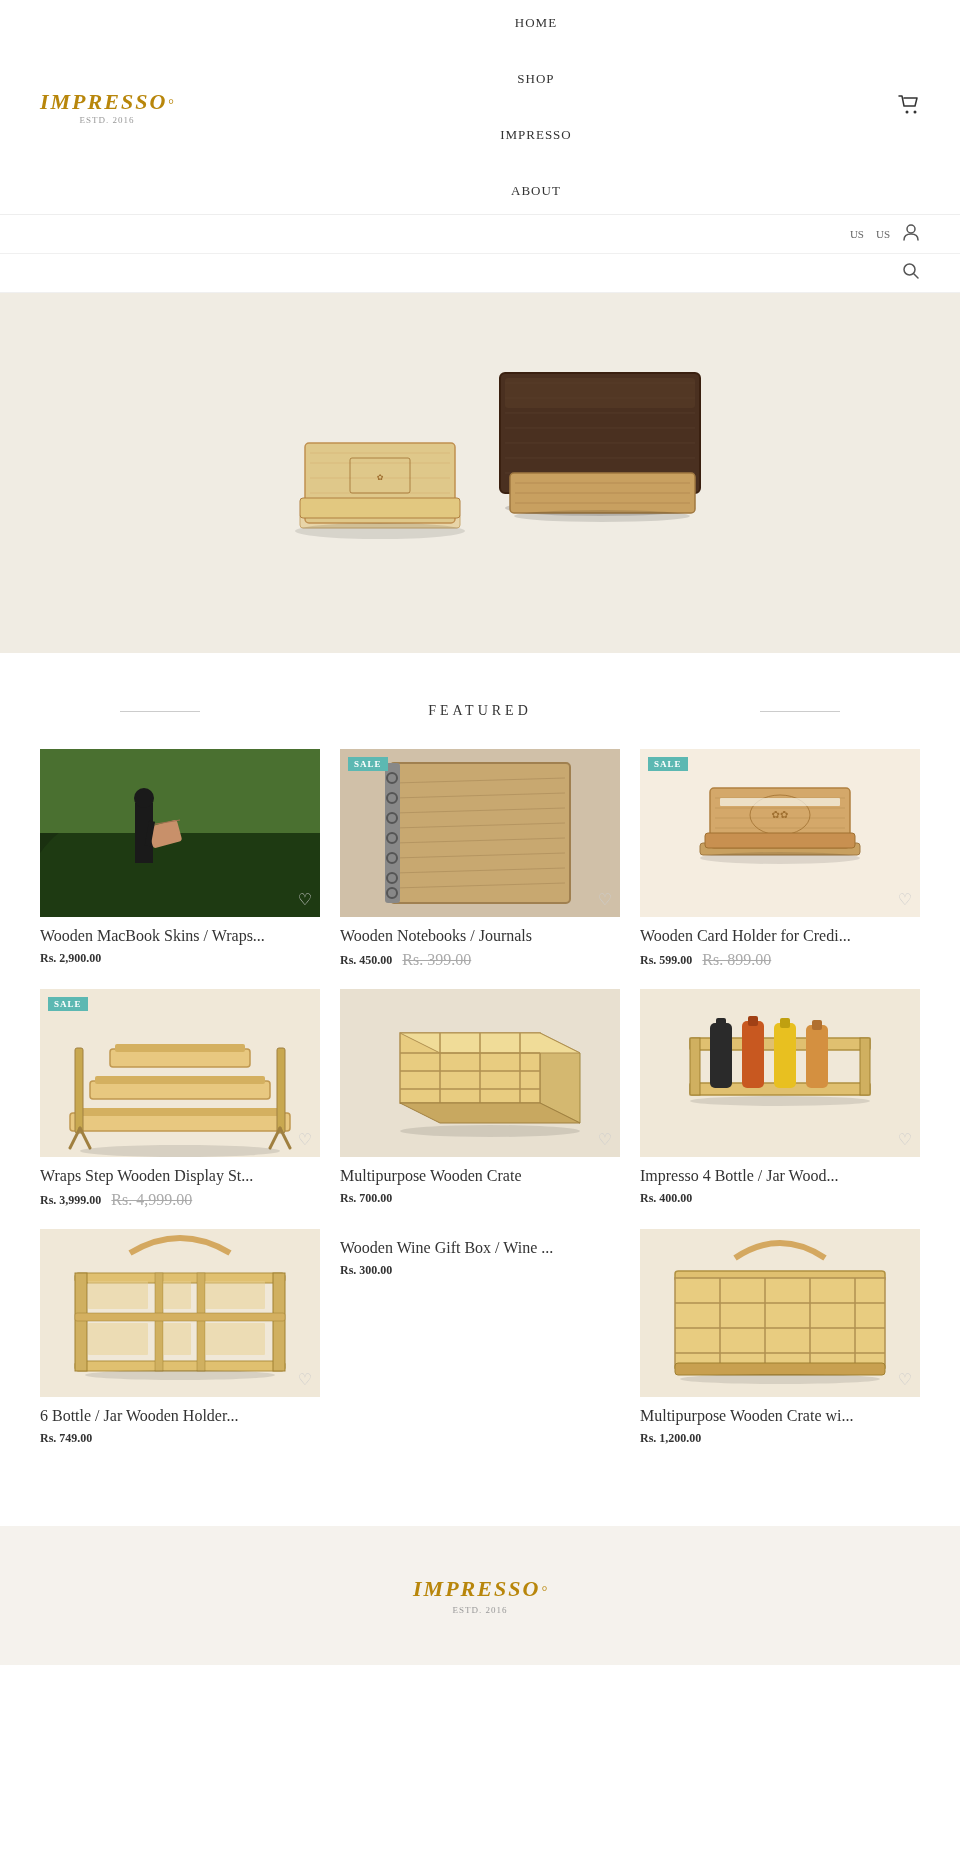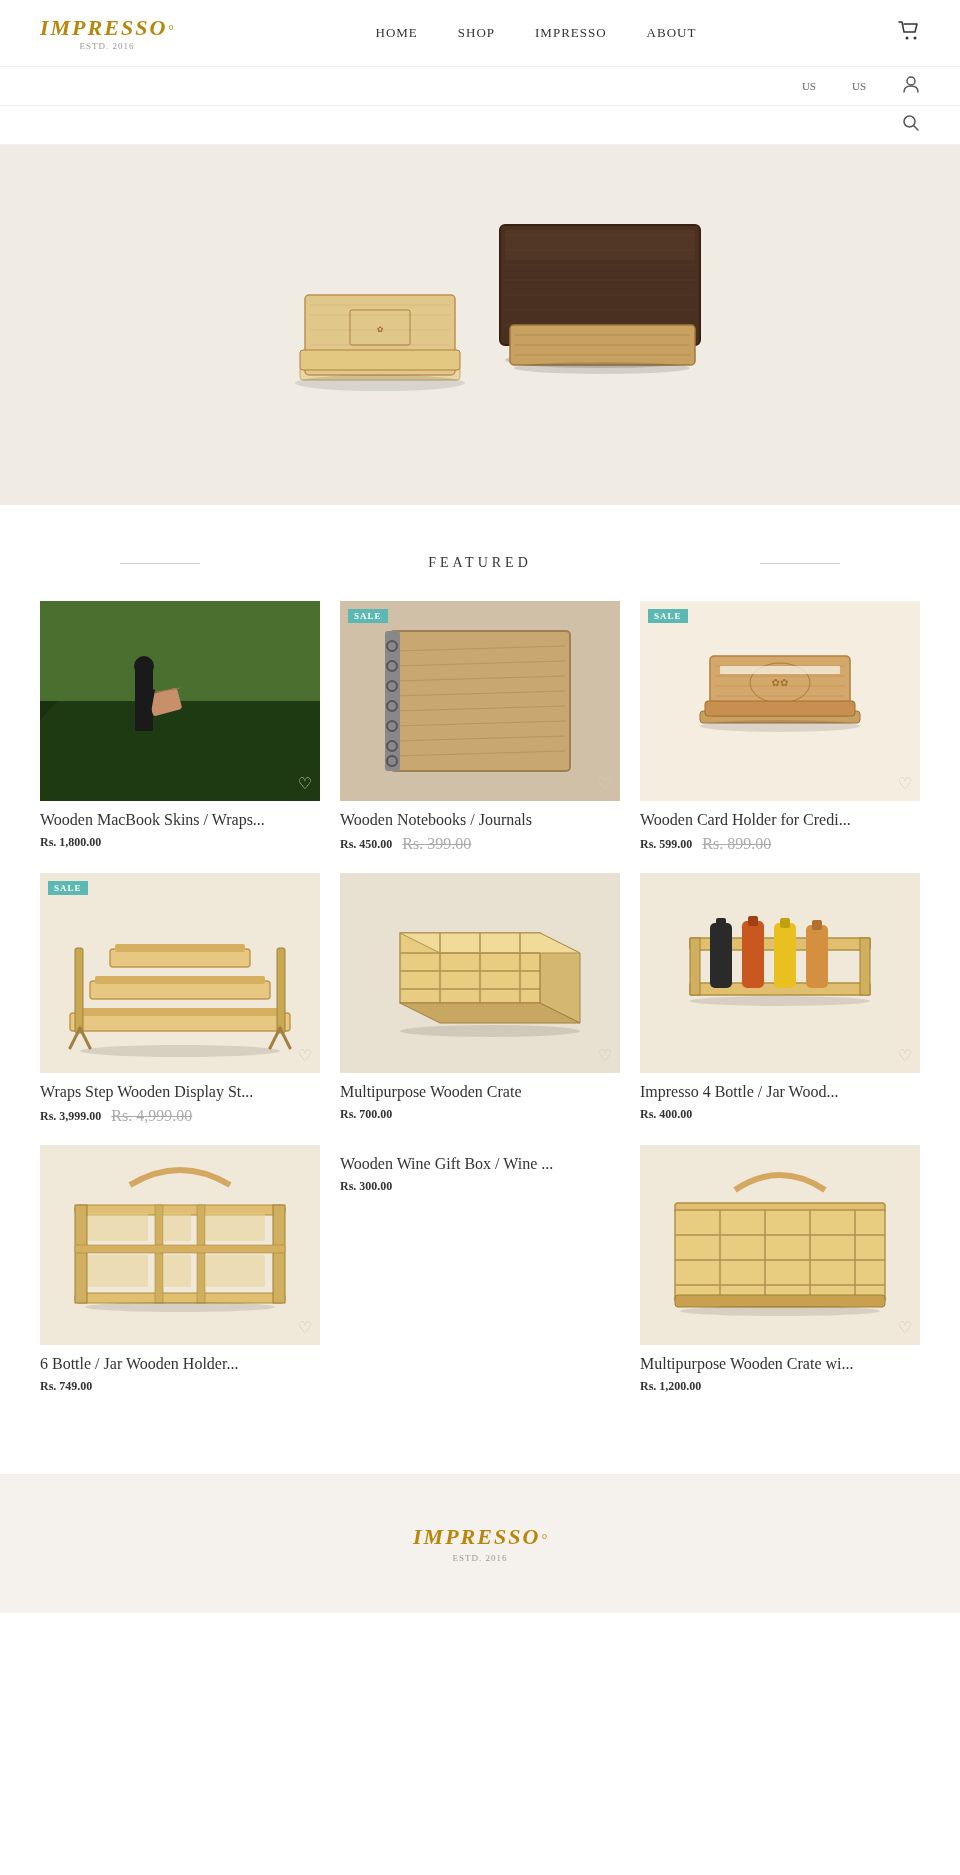--- a/index.html
+++ b/index.html
@@ -32,20 +32,21 @@
     }
     .logo-estd {
       font-size: 9px;
       color: #999;
       letter-spacing: 1px;
     }
     .nav {
       display: flex;
       align-items: center;
       gap: 40px;
+      flex-direction: column;
     }
     .nav-link {
       font-size: 13px;
       font-weight: 500;
       letter-spacing: 1px;
       color: #333;
       text-decoration: none;
       cursor: pointer;
     }
     .header-icons {
@@ -57,21 +58,21 @@
       position: relative;
       cursor: pointer;
     }
 
     
     .sub-header {
       display: flex;
       align-items: center;
       justify-content: flex-end;
       padding: 8px 40px;
-      gap: 36px;
+      gap: 12px;
       border-bottom: 1px solid #f0f0f0;
     }
     .sub-header-link {
       font-size: 11px;
       color: #666;
       cursor: pointer;
       text-decoration: none;
     }
 
     
@@ -132,21 +133,21 @@
       grid-template-columns: repeat(3, 1fr);
       gap: 20px;
     }
     .product-card {
       position: relative;
       cursor: pointer;
     }
     .product-image-container {
       position: relative;
       background: #f9f9f9;
-      height: 200px;
+      height: 168px;
       overflow: hidden;
       display: flex;
       align-items: center;
       justify-content: center;
     }
     .sale-badge {
       position: absolute;
       top: 8px;
       left: 8px;
       background: #5cb8b2;
@@ -350,21 +351,21 @@
 
           <rect x="110" y="90" width="30" height="22" rx="3" fill="#c8906a" transform="rotate(-15, 125, 101)"></rect>
           <line x1="110" y1="92" x2="140" y2="87" stroke="#a07050" stroke-width="1"></line>
 
           <rect x="107" y="88" width="6" height="25" fill="#1a1a1a" transform="rotate(10, 110, 100)"></rect>
         </svg>
         <button class="wishlist-btn">♡</button>
       </div>
       <p class="product-name">Wooden MacBook Skins / Wraps...</p>
       <div class="price-row">
-        <span class="product-price">Rs. 1,800.00</span>
+        <span class="product-price">Rs. 2,900.00</span>
       </div>
     </div>
 
     <div class="product-card">
       <div class="product-image-container">
         <div class="sale-badge">SALE</div>
         <svg width="100%" height="200" viewBox="0 0 280 200" xmlns="http://www.w3.org/2000/svg">
           <rect width="280" height="200" fill="#d0c0a8"></rect>
 
           <rect x="50" y="30" width="180" height="140" rx="4" fill="#c8a870" stroke="#a08050" stroke-width="2"></rect>

